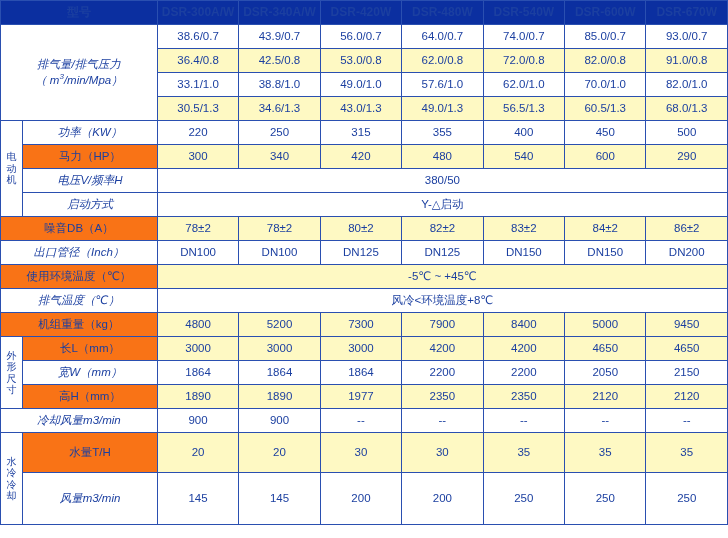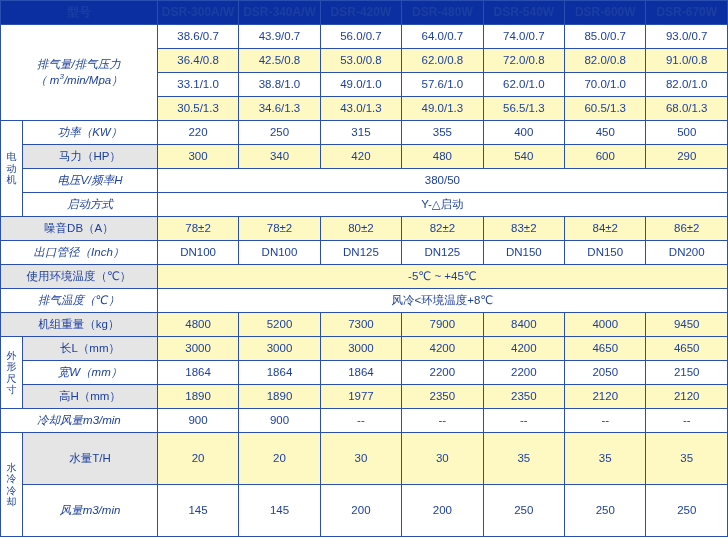--- a/index.html
+++ b/index.html
@@ -35,21 +35,21 @@
     font-weight:bold;
     font-size:12px;
     height:22px;
   }
   td.lbl{
     background:#ffffff;
     color:#1b3fa0;
     font-style:italic;
   }
   td.lblband{
-    background:#e5e5e5;
+    background:#f97316;
     color:#1b3fa0;
   }
   td.val{
     background:#ffffff;
   }
   td.valband{
     background:#fef9c3;
   }
   td.side{
     background:#ffffff;
@@ -202,21 +202,21 @@
     <td class="lbl" colspan="2">排气温度（℃）</td>
     <td class="val" colspan="7">风冷&lt;环境温度+8℃</td>
   </tr>
   <tr>
     <td class="lblband" colspan="2">机组重量（kg）</td>
     <td class="valband">4800</td>
     <td class="valband">5200</td>
     <td class="valband">7300</td>
     <td class="valband">7900</td>
     <td class="valband">8400</td>
-    <td class="valband">4000</td>
+    <td class="valband">5000</td>
     <td class="valband">9450</td>
   </tr>
 
   <tr>
     <td class="side" rowspan="3">
       <span class="vert">外形尺寸</span>
     </td>
     <td class="lblband">长L（mm）</td>
     <td class="valband">3000</td>
     <td class="valband">3000</td>
@@ -255,21 +255,21 @@
     <td class="val">--</td>
     <td class="val">--</td>
     <td class="val">--</td>
     <td class="val">--</td>
   </tr>
 
   <tr>
     <td class="side" rowspan="2">
       <span class="vert">水冷冷却</span>
     </td>
-    <td class="lblband" style="height:52px">水量T/H</td>
+    <td class="lblband" style="height:40px">水量T/H</td>
     <td class="valband">20</td>
     <td class="valband">20</td>
     <td class="valband">30</td>
     <td class="valband">30</td>
     <td class="valband">35</td>
     <td class="valband">35</td>
     <td class="valband">35</td>
   </tr>
   <tr>
     <td class="lbl" style="height:52px">风量m3/min</td>

